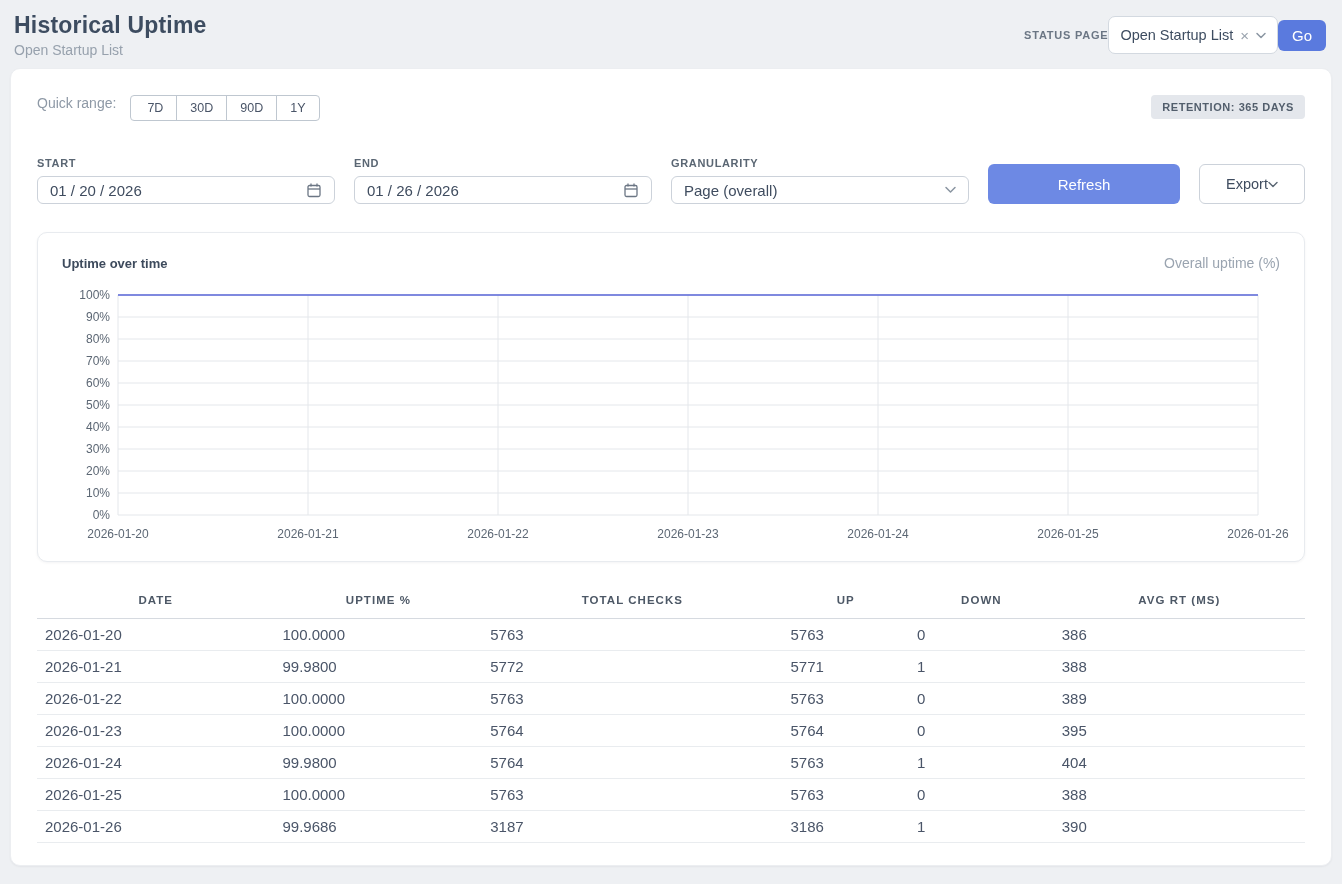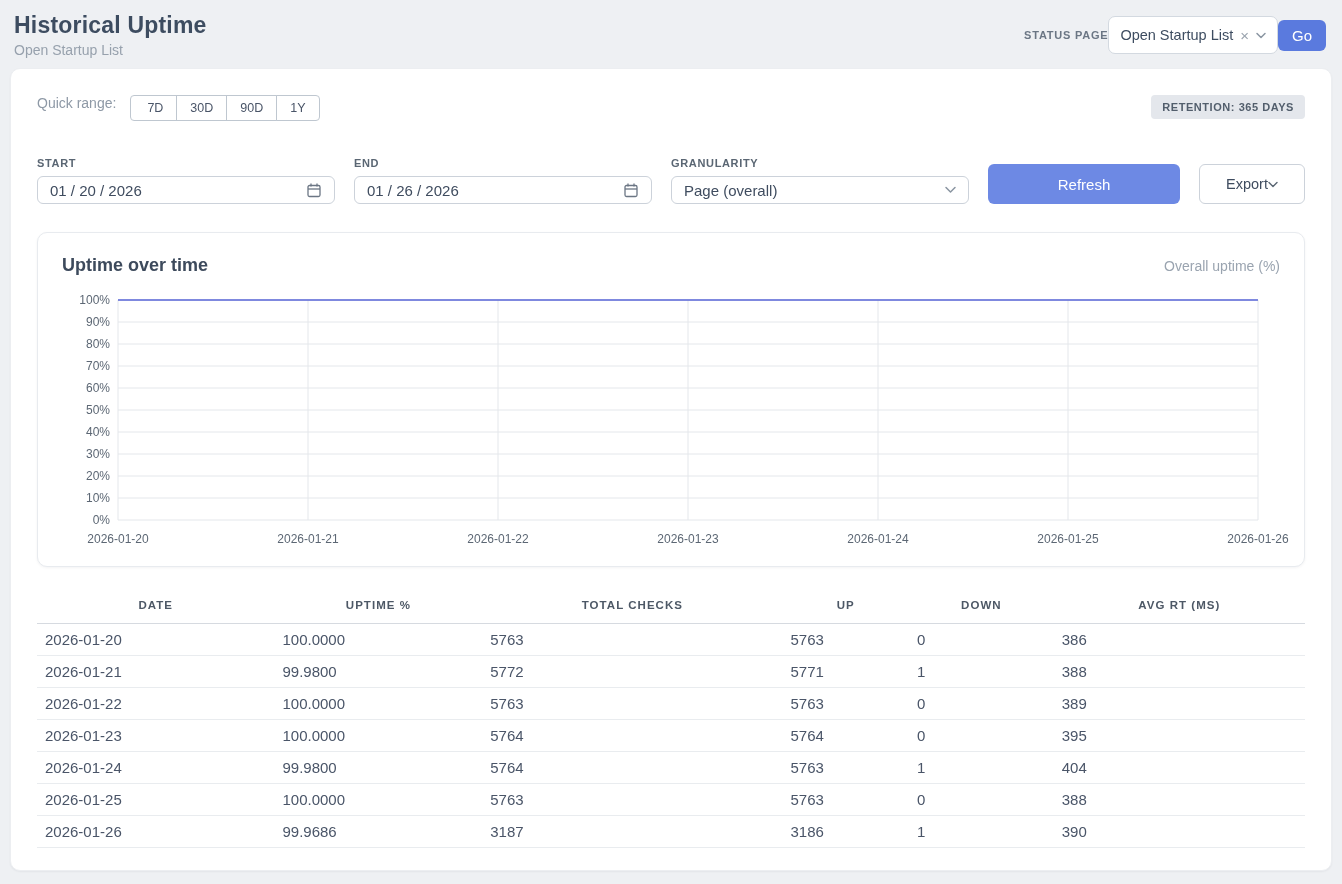--- a/index.html
+++ b/index.html
@@ -80,21 +80,21 @@
     font-size:14.5px;color:#3f4c5f;cursor:pointer;font-family:inherit;
     display:flex;align-items:center;justify-content:center;
   }
 
   
   .chart-card{
     border:1px solid var(--border-light);border-radius:10px;background:#fff;
     box-shadow:0 1px 3px rgba(16,24,40,.05);padding:22px 24px 14px 24px;margin-bottom:26px;
   }
   .chart-head{display:flex;justify-content:space-between;align-items:center;margin-bottom:14px;}
-  .chart-head h2{margin:0;font-size:18px;font-weight:700;color:#3d4a5c;}
+  .chart-head h2{margin:0;font-size:13px;font-weight:700;color:#3d4a5c;}
   .legend{font-size:14px;color:#9aa4b0;}
   svg{overflow:visible;display:block;}
   .tick{font-size:12px;fill:#5c6774;font-family:"Liberation Sans","DejaVu Sans",sans-serif;}
 
   
   table{width:100%;border-collapse:collapse;}
   th{
     text-align:center;font-size:11.5px;font-weight:700;letter-spacing:.09em;color:#4d5866;
     padding:6px 8px 12px 8px;border-bottom:1px solid #d6dae0;
   }

